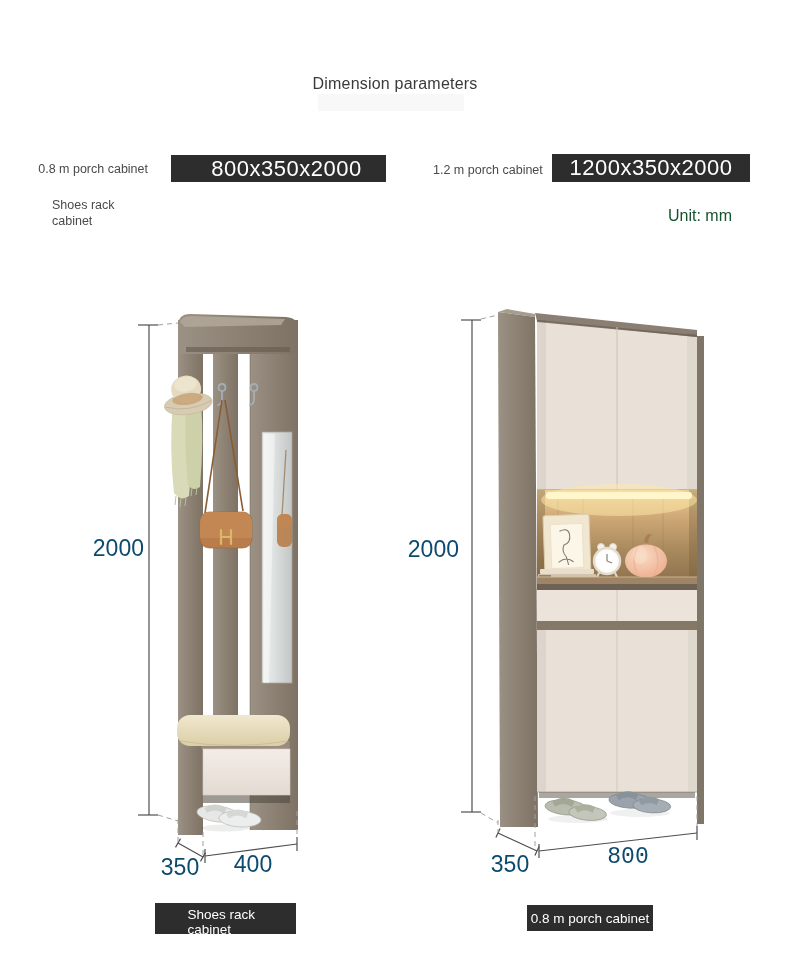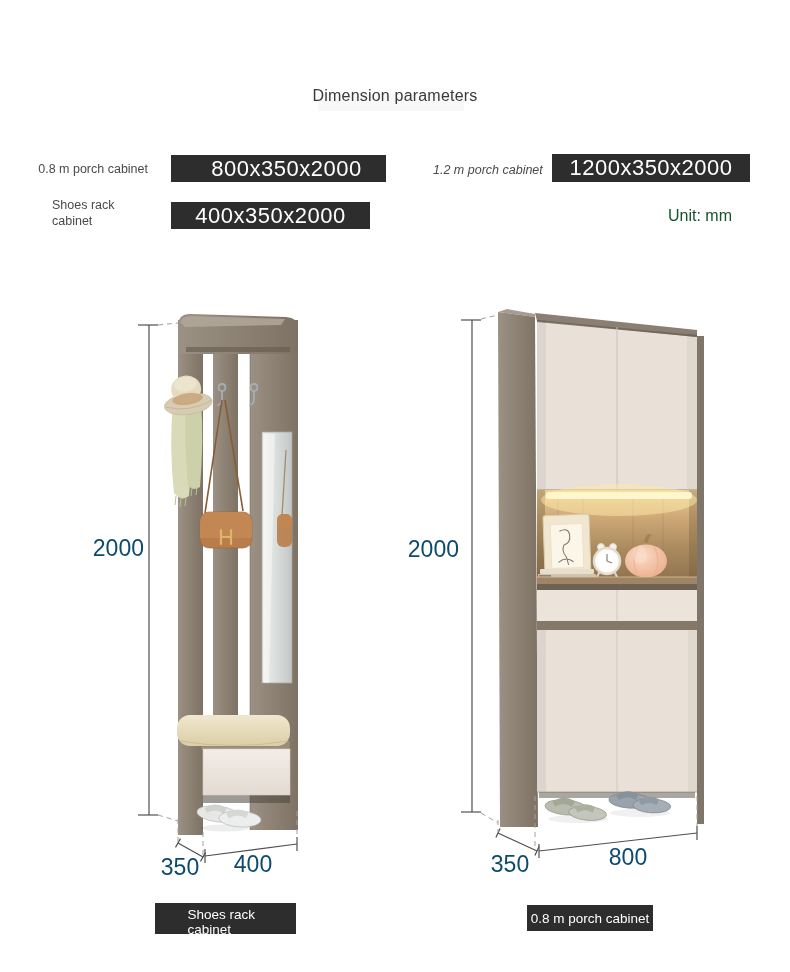--- a/index.html
+++ b/index.html
@@ -1,19 +1,19 @@
 <!DOCTYPE html>
 <html><head>
 <meta charset="utf-8">
 <style>
   html,body{margin:0;padding:0;background:#ffffff;}
   #page{position:relative;width:790px;height:972px;background:#ffffff;overflow:hidden;
         font-family:"Liberation Sans", sans-serif;}
   .abs{position:absolute;}
-  .title{font-size:16px;font-weight:500;color:#3a3a3a;letter-spacing:.2px;margin-top:12px;}
+  .title{font-size:16px;font-weight:500;color:#3a3a3a;letter-spacing:.2px;}
   .ghost{background:#f8f8f8;}
   .spec-label{font-size:12.5px;color:#4a4a4a;line-height:16px;}
   .spec-box{background:#2d2d2d;color:#ffffff;display:flex;align-items:center;justify-content:center;
             font-size:22px;letter-spacing:.5px;}
   .unit{font-size:16px;color:#14532d;}
   .dim-num{font-size:23px;color:#0c4a6e;line-height:26px;}
   .caption-box{background:#2d2d2d;color:#ffffff;overflow:hidden;}
   .caption-inner{display:inline-block;text-align:left;font-size:13.5px;font-weight:500;line-height:15px;}
   .caption-center{display:flex;align-items:center;justify-content:center;font-size:13.5px;font-weight:500;}
   .ta-r{text-align:right}.ta-c{text-align:center}
@@ -23,25 +23,24 @@
 <body>
 
 <div id="page">
 
   <div class="abs ghost" style="left:318px;top:94px;width:146px;height:17px;"></div>
   <div class="abs title ta-c" style="left:0;right:0;top:75px;">Dimension parameters</div>
 
   <div class="abs spec-label ta-r" style="left:28px;top:161px;width:120px;">0.8 m porch cabinet</div>
   <div class="abs spec-box" style="left:171px;top:155px;width:199px;height:27px;padding-left:16px;">800x350x2000</div>
 
-  <div class="abs spec-label" style="left:433px;top:162px;width:118px;font-style:italic;">1.2 m porch cabinet</div>
+  <div class="abs spec-label" style="left:433px;top:162px;width:118px;">1.2 m porch cabinet</div>
   <div class="abs spec-box" style="left:552px;top:154px;width:198px;height:28px;">1200x350x2000</div>
 
   <div class="abs spec-label" style="left:52px;top:197px;width:80px;">Shoes rack cabinet</div>
-  <div class="abs spec-box" style="left:171px;top:202px;width:199px;height:27px;">400x350x2000</div>
 
   <div class="abs unit ta-r" style="left:630px;top:207px;width:102px;">Unit: mm</div>
 
   <svg class="abs" style="left:88px;top:300px;" width="232" height="580" viewBox="0 0 232 580">
     <defs>
       <linearGradient id="wood1" x1="0" y1="0" x2="1" y2="0">
         <stop offset="0" stop-color="#9b9184"></stop>
           <stop offset=".5" stop-color="#8c8173"></stop>
           <stop offset="1" stop-color="#7d7264"></stop>
       </linearGradient>
@@ -298,21 +297,21 @@
       </g>
     </g>
   </svg>
 
   <div class="abs dim-num ta-r" style="left:86px;top:535px;width:58px;">2000</div>
   <div class="abs dim-num ta-c" style="left:150px;top:854px;width:60px;">350</div>
   <div class="abs dim-num ta-c" style="left:223px;top:851px;width:60px;">400</div>
 
   <div class="abs dim-num ta-r" style="left:401px;top:536px;width:58px;">2000</div>
   <div class="abs dim-num ta-c" style="left:480px;top:851px;width:60px;">350</div>
-  <div class="abs dim-num ta-c" style="left:598px;top:844px;width:60px;">800</div>
+  <div class="abs dim-num ta-c" style="left:598px;top:844px;width:60px;font-family:Liberation Mono, monospace;">800</div>
 
   <div class="abs caption-box ta-c" style="left:155px;top:903px;width:141px;height:31px;padding-top:4px;box-sizing:border-box;">
     <span class="caption-inner" style="width:76px;">Shoes rack cabinet</span>
   </div>
   <div class="abs caption-box caption-center" style="left:527px;top:905px;width:126px;height:26px;">
     <span>0.8 m porch cabinet</span>
   </div>
 
 </div>
 

